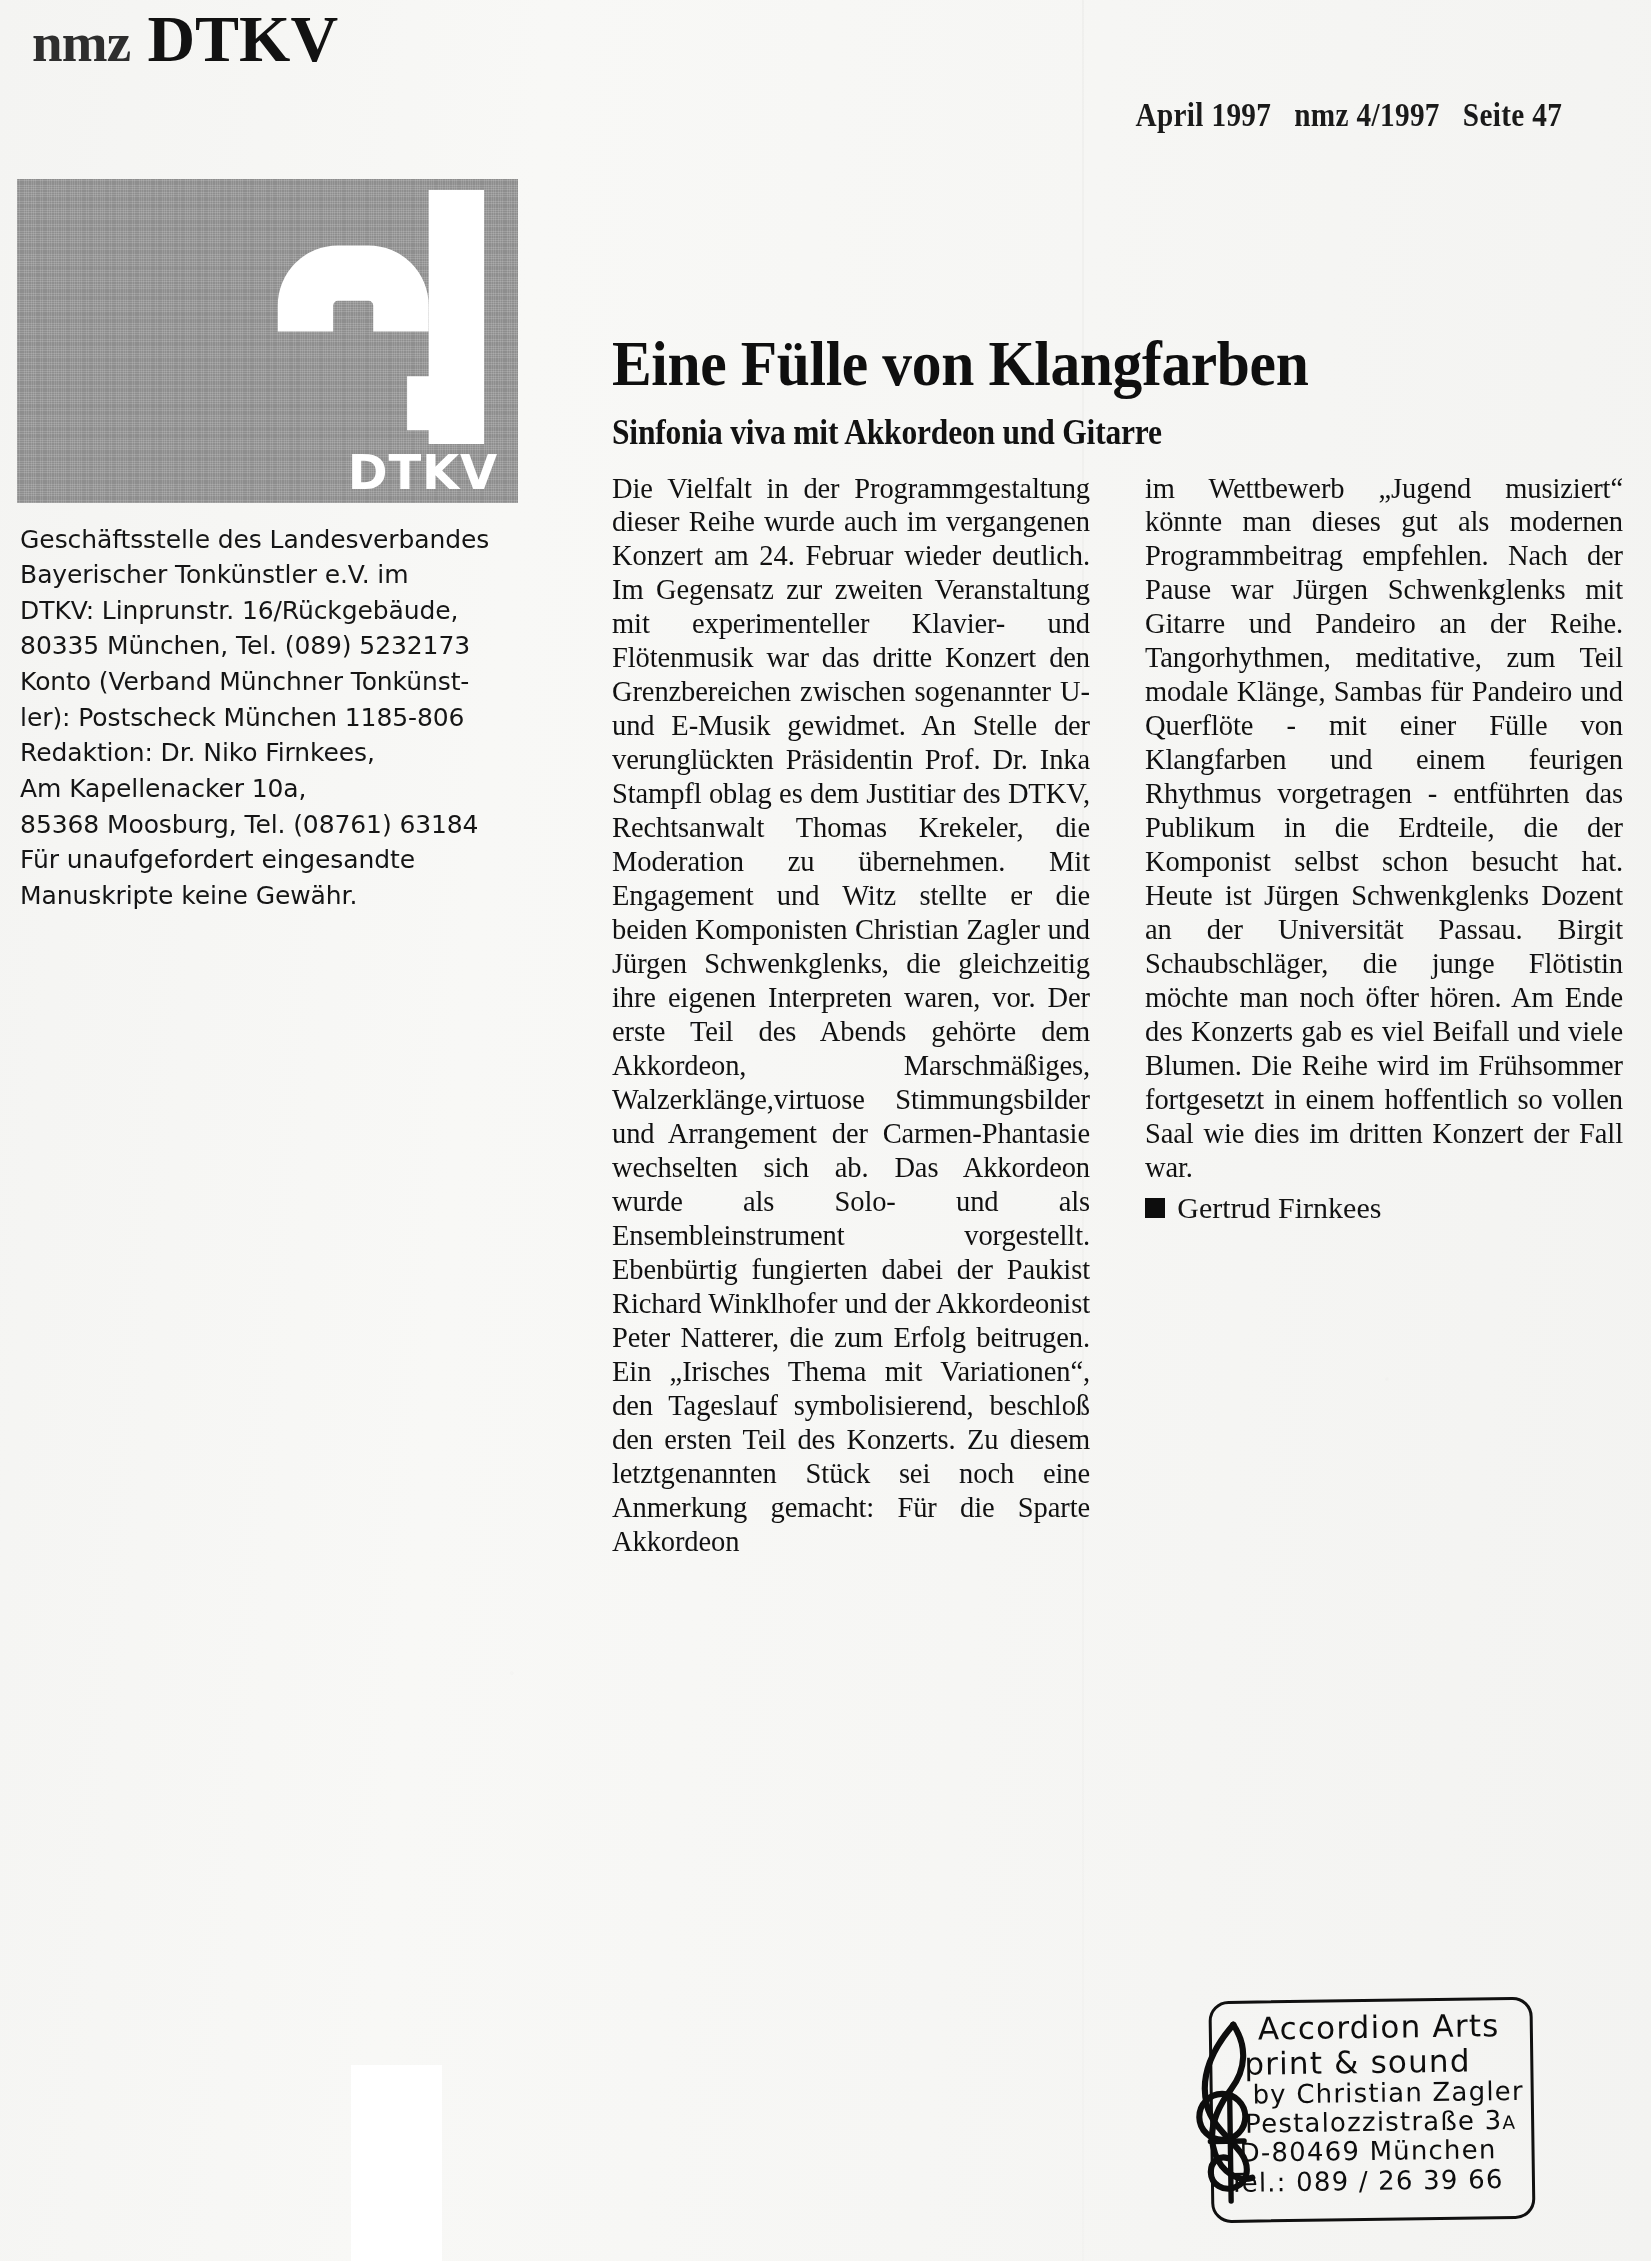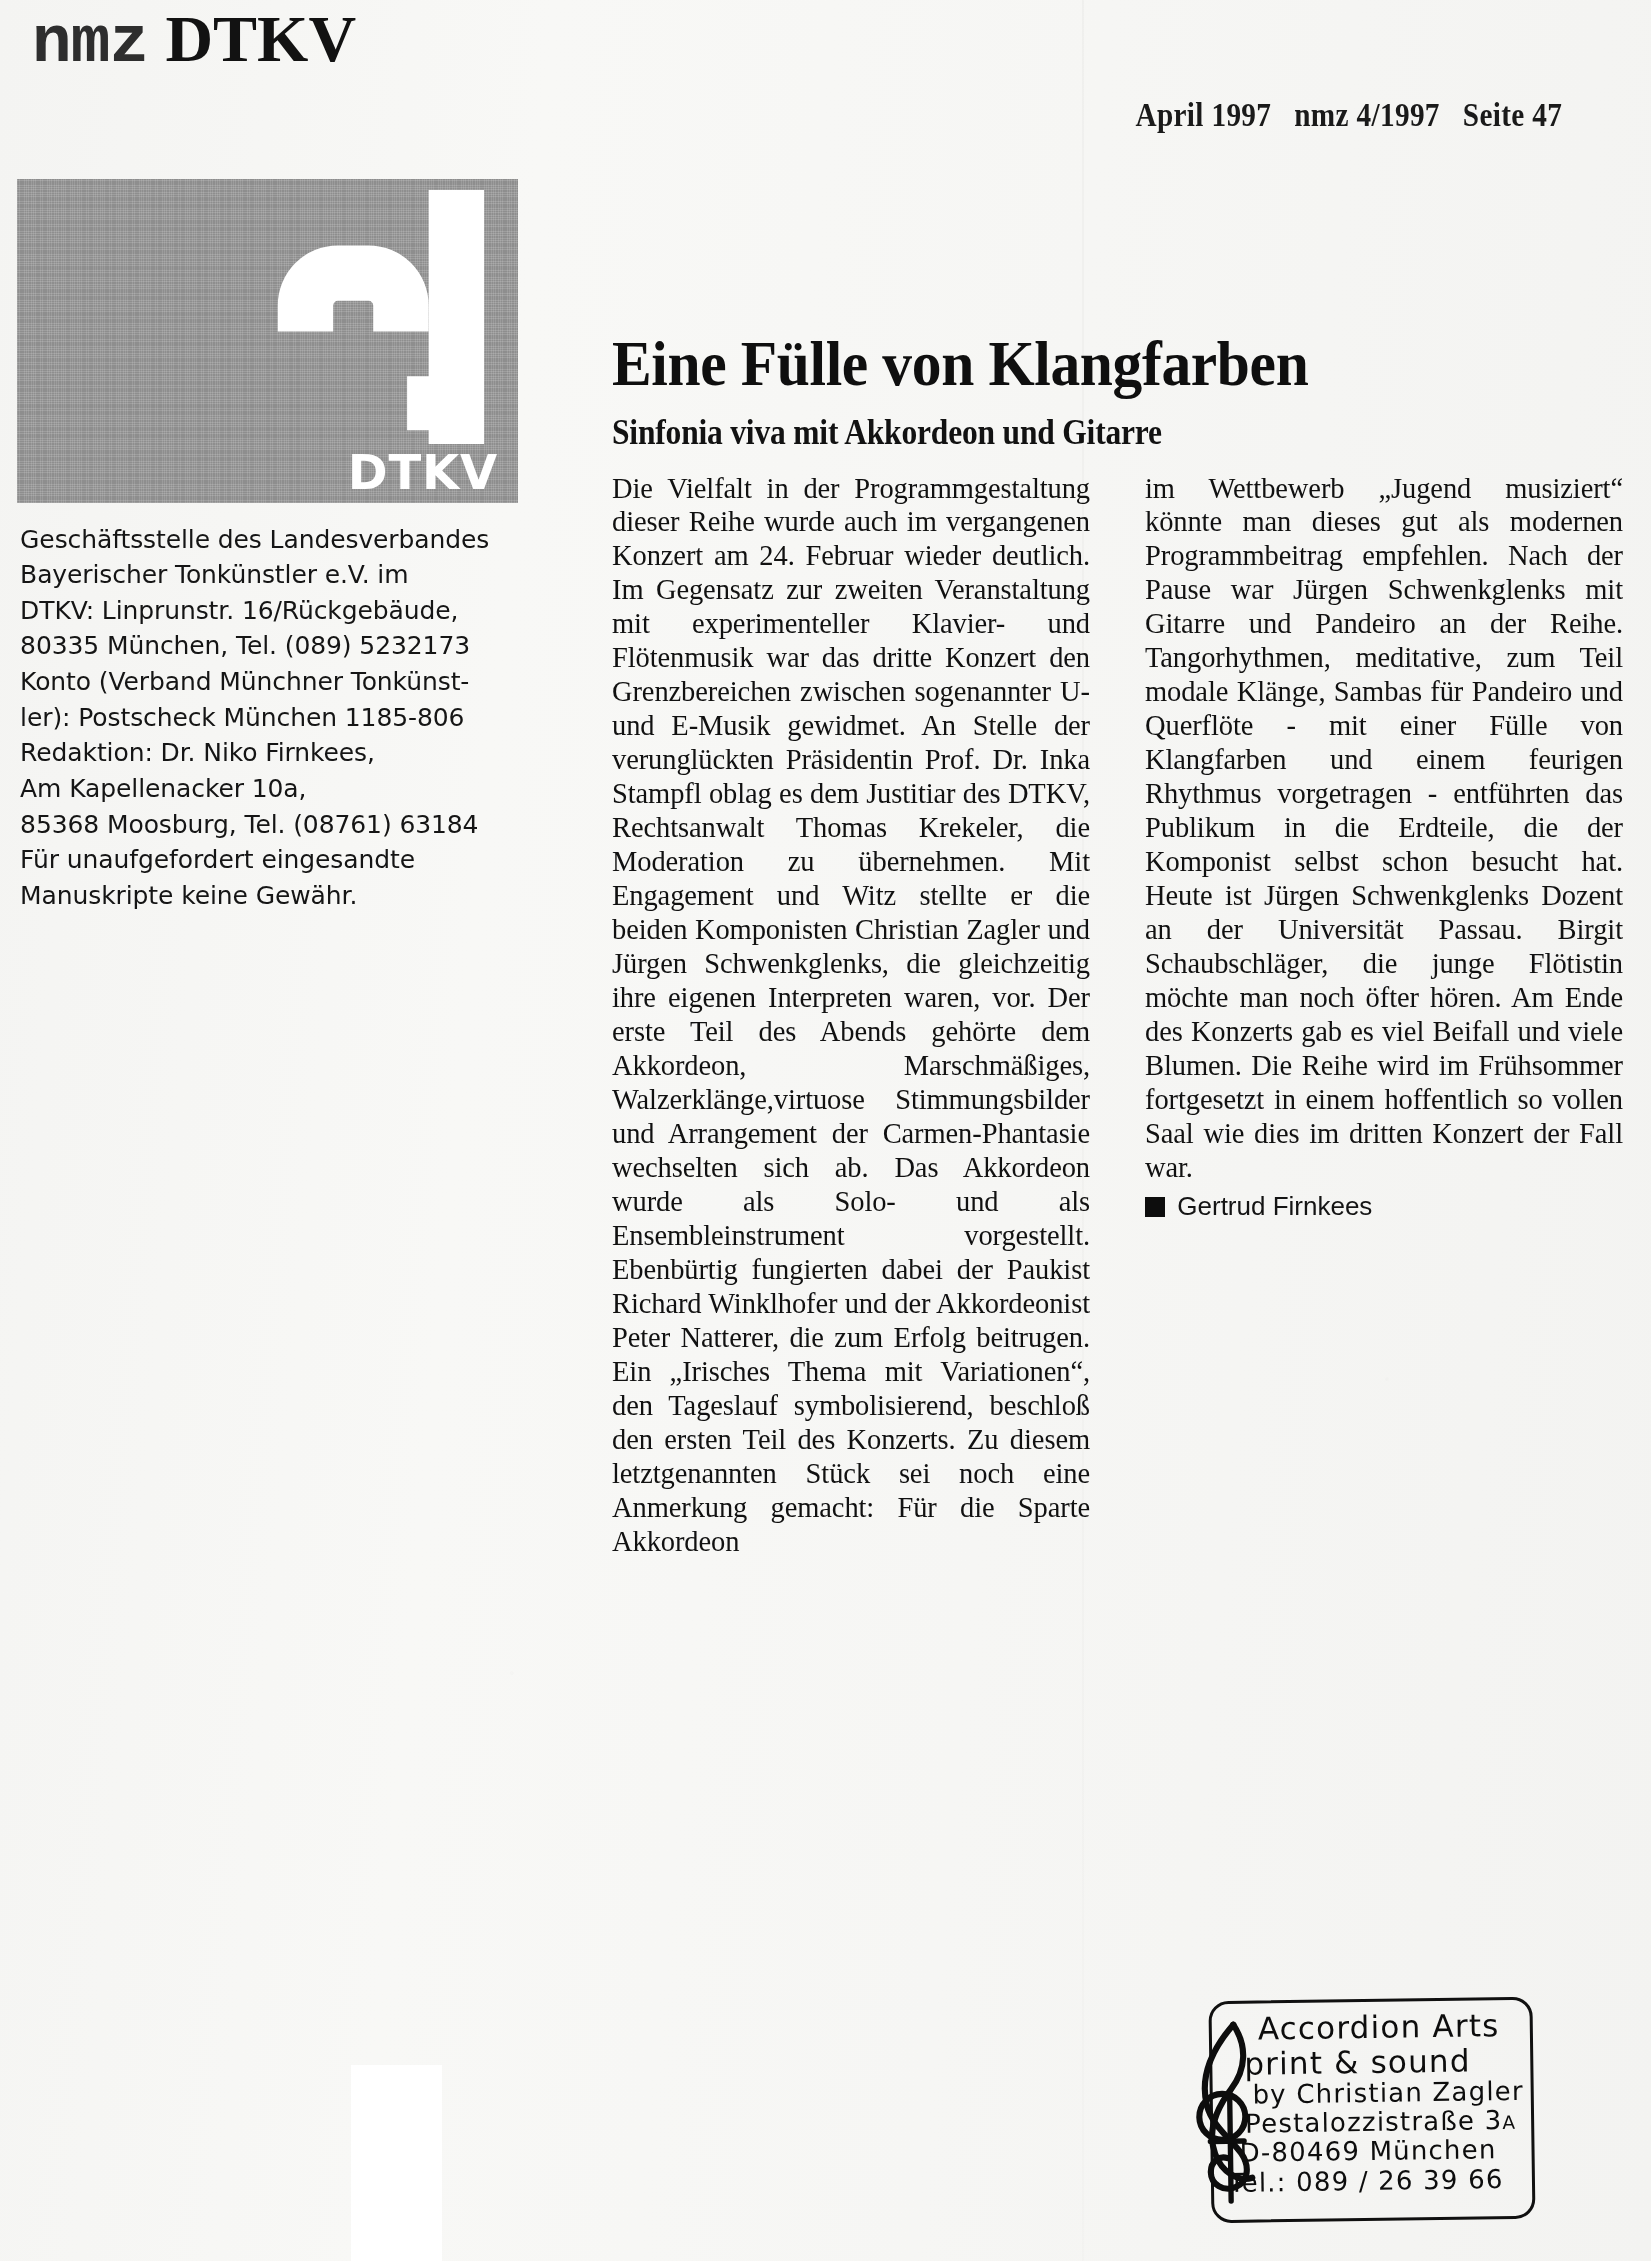--- a/index.html
+++ b/index.html
@@ -28,23 +28,23 @@
   
   .masthead {
     position: absolute;
     left: 32px;
     top: 6.2px;
     display: flex;
     align-items: baseline;
     gap: 17px;
   }
   .masthead-nmz {
-    font-family: Liberation Mono, monospace;
-    font-weight: bold;
-    font-size: 66px;
+    font-family: Liberation Serif, serif;
+    font-weight: bold;
+    font-size: 55px;
     line-height: 1;
     letter-spacing: -0.8px;
     color: #2e2e2e;
   }
   .masthead-dtkv {
     font-family: "Liberation Serif", "DejaVu Serif", serif;
     font-weight: bold;
     font-size: 66px;
     line-height: 1;
     letter-spacing: 0px;
@@ -173,22 +173,22 @@
     text-justify: inter-word;
     hyphens: manual;
     letter-spacing: -0.1px;
     color: #111111;
   }
   .byline {
     margin-top: 6.2px;
     display: flex;
     align-items: center;
     gap: 12.3px;
-    font-family: Liberation Sans, sans-serif;
-    font-size: 26px;
+    font-family: Liberation Serif, serif;
+    font-size: 30px;
     color: #141414;
     text-align: right;
   }
   .byline-square {
     width: 20px;
     height: 20px;
     background: #0d0d0d;
     flex: 0 0 auto;
   }
 

